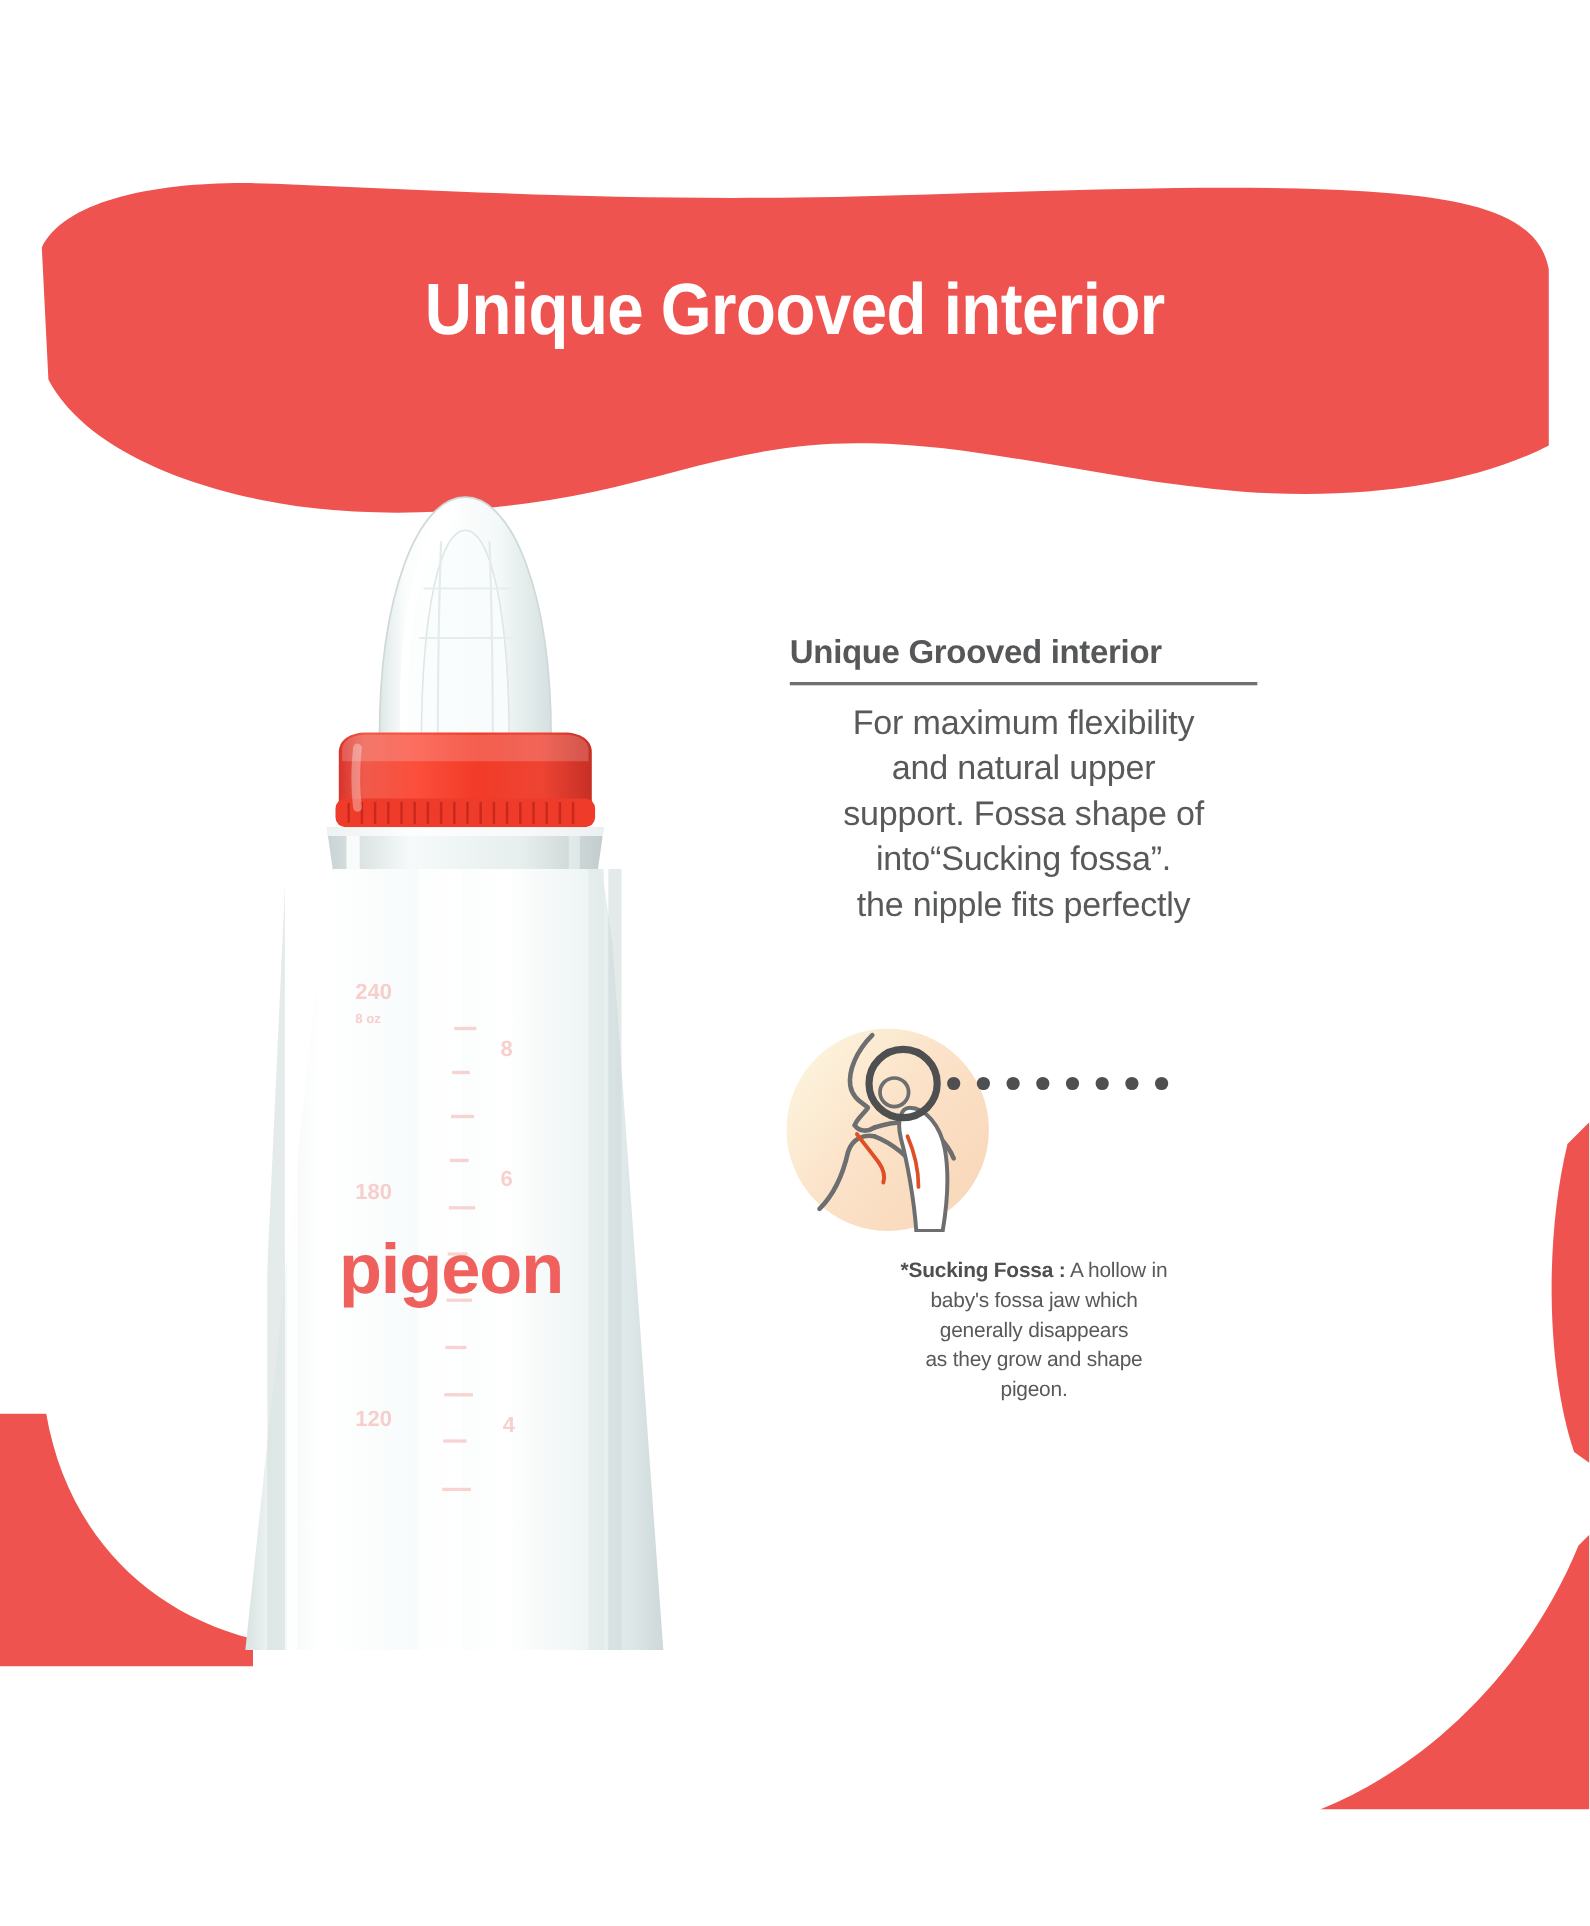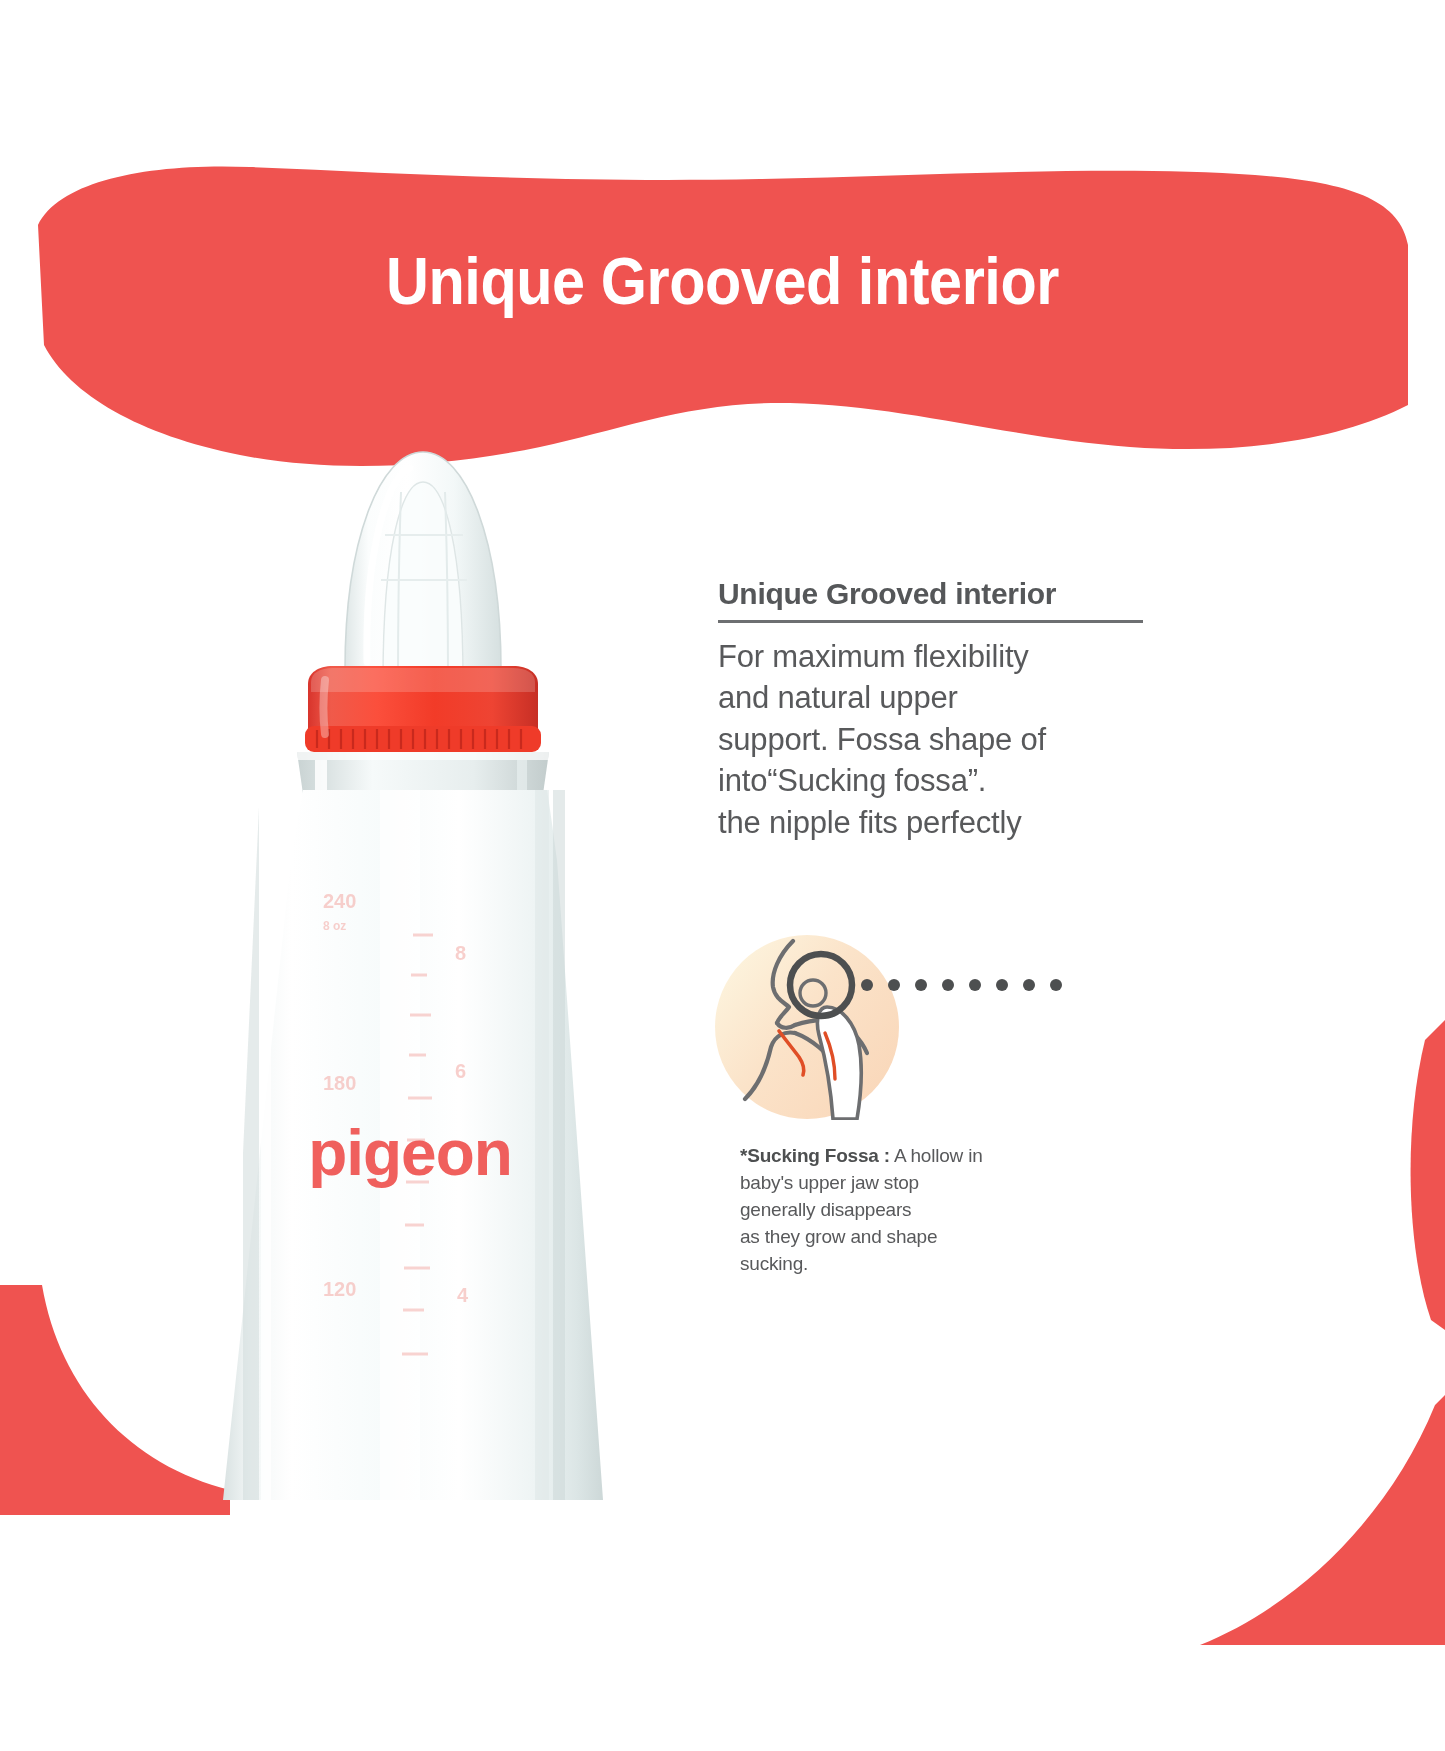--- a/index.html
+++ b/index.html
@@ -95,21 +95,21 @@
     left:740px; top:1143px;
     width:400px;
     font-size:19px;
     line-height:1.42;
     color:#58595b;
     letter-spacing:-0.2px;
     z-index:4;
   }
   #footnote .fn-label{ font-weight:700; color:#4d4f50; }
 
-  .nowrap{ white-space:nowrap; }
+  .nowrap{ white-space:nowrap;text-align:center; }
 </style>
 </head>
 <body>
 
 <div class="deco" id="header-banner">
   <svg width="1445" height="340" viewBox="0 0 1445 340" xmlns="http://www.w3.org/2000/svg">
     <path d="M38,70
              C 60,25 150,8 250,12
              C 400,18 560,28 760,24
              C 940,20 1120,10 1255,20
@@ -349,17 +349,17 @@
       <circle cx="260" cy="50" r="6"></circle>
       <circle cx="287" cy="50" r="6"></circle>
       <circle cx="314" cy="50" r="6"></circle>
       <circle cx="341" cy="50" r="6"></circle>
     </g>
   </svg>
 </div>
 
 <div id="footnote">
   <div class="nowrap"><span class="fn-label">*Sucking Fossa :</span><span> A hollow in</span></div>
-  <div class="nowrap">baby's upper jaw stop</div>
+  <div class="nowrap">baby's fossa jaw which</div>
   <div class="nowrap">generally disappears</div>
   <div class="nowrap">as they grow and shape</div>
-  <div class="nowrap">sucking.</div>
+  <div class="nowrap">pigeon.</div>
 </div>
 
 </body></html>

